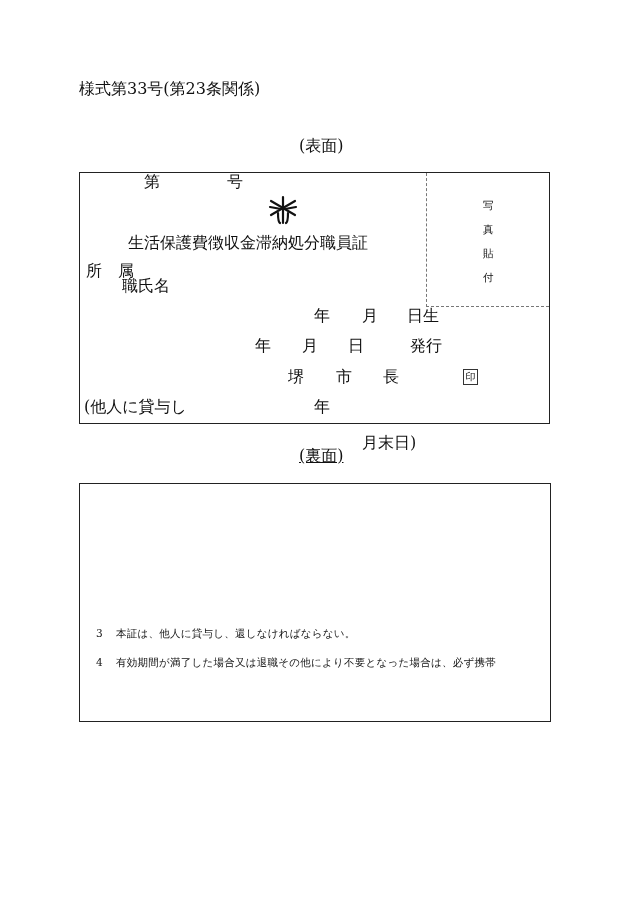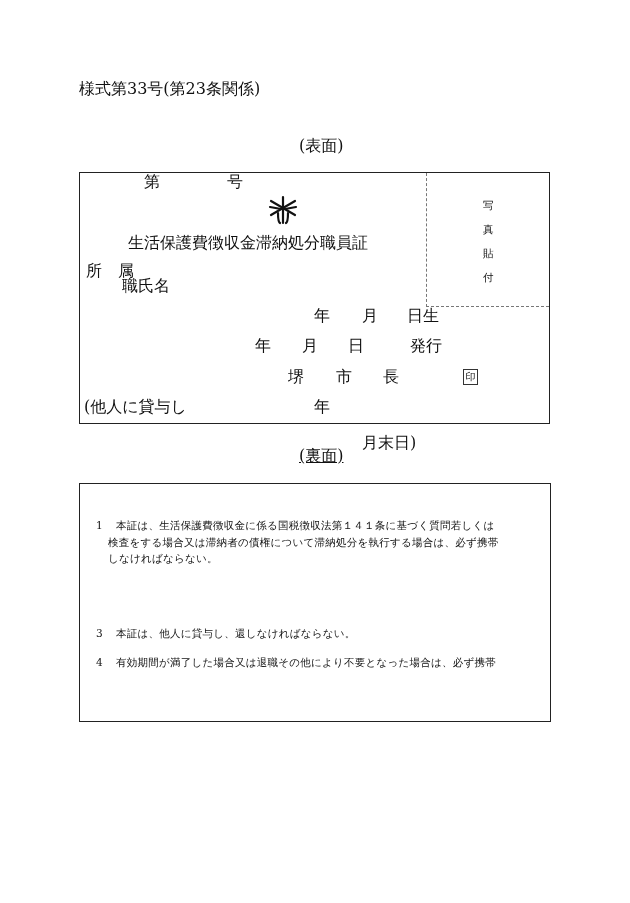--- a/index.html
+++ b/index.html
@@ -64,24 +64,19 @@
   <span class="seal" style="left:383px;top:196px;">印</span>
 
   <span class="abs t10" style="left:4px;top:227px;">(他人に貸与し</span>
   <span class="abs t10" style="left:234px;top:227px;">年</span>
   <span class="abs t10" style="left:282px;top:227px;margin-top:36px;">月末日)</span>
 </div>
 
 <div class="abs t10" style="left:299px;top:449px;text-decoration:underline;">(裏面)</div>
 
 <div class="card-back">
-  <div class="item" style="top:33px;">
-    <span class="num">1</span><span>本証は、生活保護費徴収金に係る国税徴収法第１４１条に基づく質問若しくは</span>
-    <div class="cont">検査をする場合又は滞納者の債権について滞納処分を執行する場合は、必ず携帯</div>
-    <div class="cont">しなければならない。</div>
-  </div>
   <div class="item" style="top:141px;">
     <span class="num">3</span><span>本証は、他人に貸与し、還しなければならない。</span>
   </div>
   <div class="item" style="top:170px;">
     <span class="num">4</span><span>有効期間が満了した場合又は退職その他により不要となった場合は、必ず携帯</span>
   </div>
 </div>
 
 </body></html>

